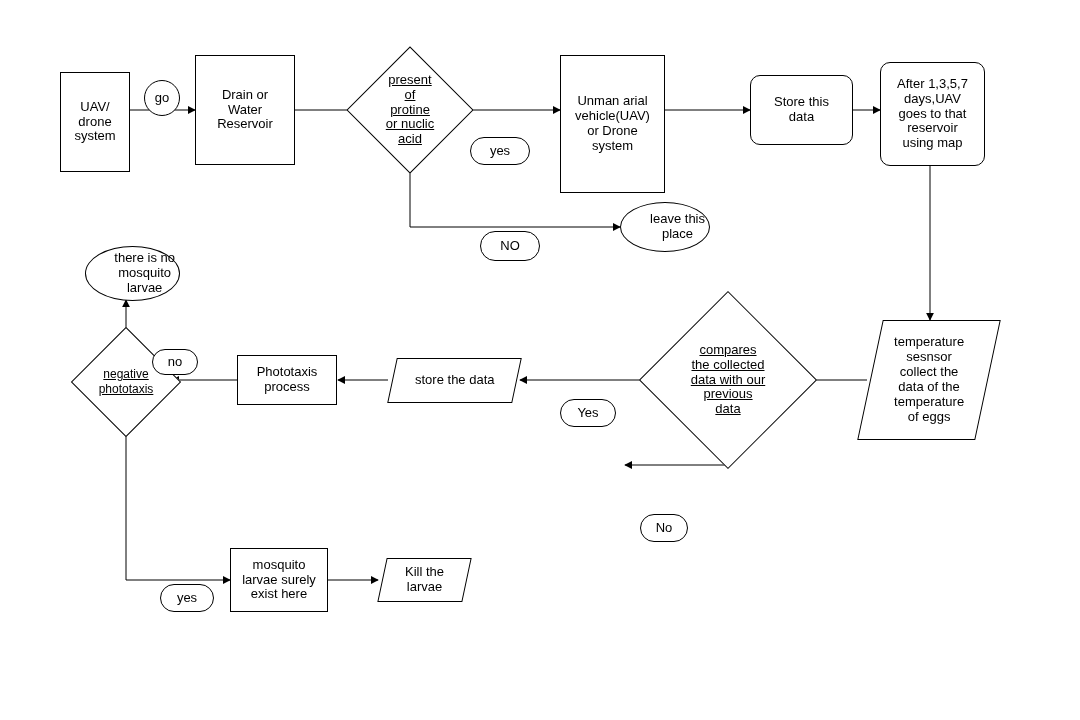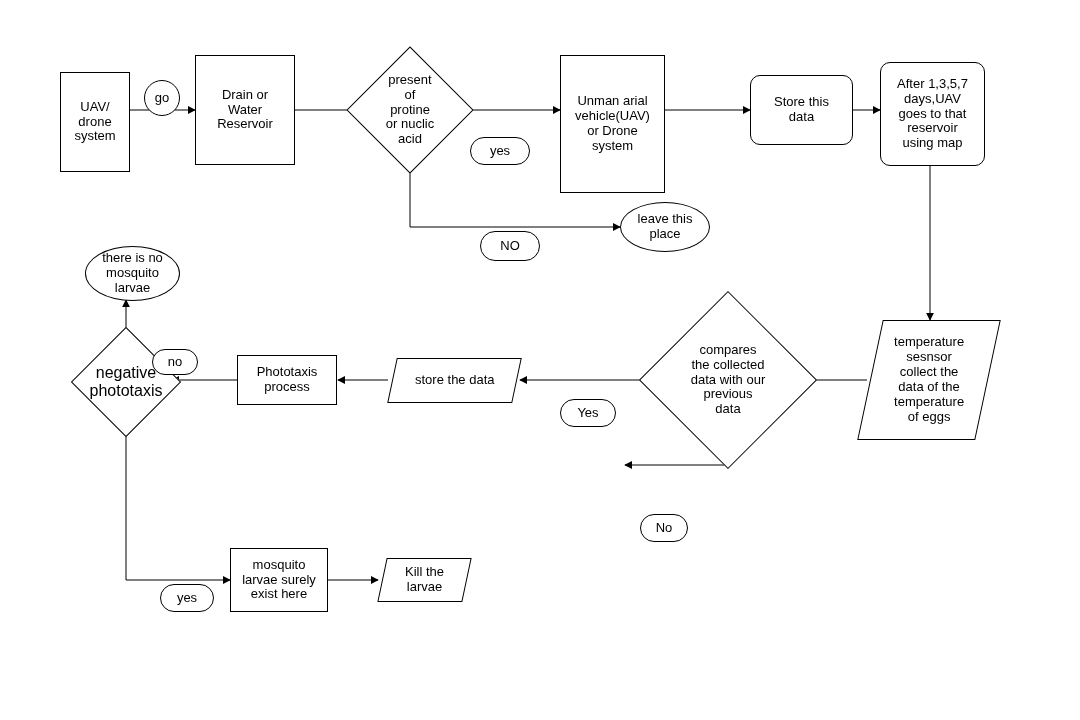--- a/index.html
+++ b/index.html
@@ -1,25 +1,25 @@
 <!DOCTYPE html>
 <html><head>
 <meta charset="utf-8">
 <style>
   html,body{margin:0;padding:0;background:#fff;font-family:Arial,Helvetica,sans-serif;font-size:13px;color:#000;}
   .canvas{position:relative;width:1080px;height:720px;}
   .node{position:absolute;border:1px solid #000;background:#fff;display:flex;align-items:center;justify-content:center;text-align:center;box-sizing:border-box;padding:4px;line-height:1.15;}
   .rect{}
   .rounded{border-radius:10px;}
   .pill{border-radius:999px;margin-top:44px;}
-  .ellipse{border-radius:50%;}
+  .ellipse{border-radius:50%;justify-content:flex-end;}
   .circle{border-radius:50%;}
   .diamond{border:none;padding:0;}
   .diamond .rot{position:absolute;inset:0;border:1px solid #000;transform:rotate(45deg);transform-origin:center;background:#fff;}
-  .diamond .txt{position:relative;z-index:1;width:100%;padding:4px;}
+  .diamond .txt{position:relative;z-index:1;width:100%;padding:4px;text-decoration:underline;}
   .parallelogram{transform:skewX(-12deg);}
   .parallelogram .txt{display:block;transform:skewX(12deg);}
   svg.arrows{position:absolute;top:0;left:0;width:1080px;height:720px;pointer-events:none;}
 </style>
 </head>
 <body>
 
 <div class="canvas">
 
   <svg class="arrows">
@@ -100,21 +100,21 @@
       <span>No</span>
     </div>
   <div class="node parallelogram" style="left:392px;top:358px;width:125px;height:45px;">
       <span class="txt">store the data</span>
     </div>
   <div class="node rect" style="left:237px;top:355px;width:100px;height:50px;">
       <span>Phototaxis<br>process</span>
     </div>
   <div class="node diamond" style="left:87px;top:343px;width:78px;height:78px;">
       <div class="rot"></div>
-      <div class="txt"><span style="font-size:16px">negative<br>phototaxis</span></div>
+      <div class="txt"><span style="font-size:12px">negative<br>phototaxis</span></div>
     </div>
 
   <div class="node pill" style="left:152px;top:305px;width:46px;height:26px;">
       <span>no</span>
     </div>
   <div class="node ellipse" style="left:85px;top:246px;width:95px;height:55px;">
       <span>there is no<br>mosquito<br>larvae</span>
     </div>
 
   <div class="node pill" style="left:160px;top:540px;width:54px;height:28px;">

